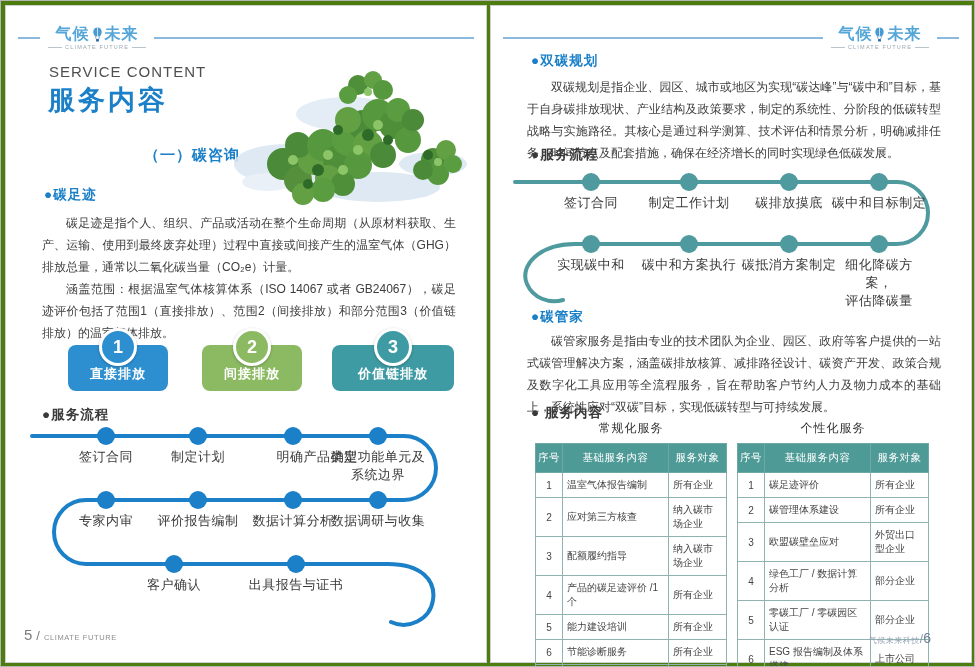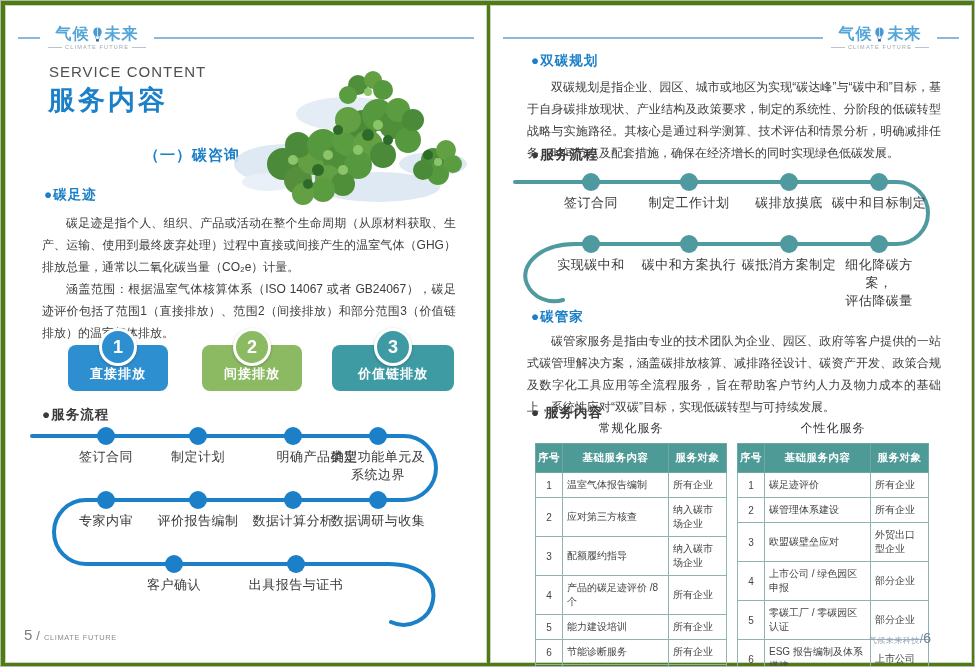--- a/index.html
+++ b/index.html
@@ -34,21 +34,21 @@
   .sc-blue{background:#2e8fd0;}  .sc-green{background:#8cba62;}  .sc-teal{background:#3e9ba4;}
 
   
   .flow-label{position:absolute;transform:translateX(-50%);font-size:13px;color:#3a3a3a;white-space:nowrap;text-align:center;letter-spacing:.5px;}
   .flow-label.two-line{white-space:pre-line;}
 
   
   .table-wrap{position:absolute;width:192px;}
   .table-title{font-size:12px;color:#333;text-align:center;margin-bottom:6px;letter-spacing:1px;}
   table.svc{width:100%;border-collapse:collapse;table-layout:fixed;}
-  table.svc th{background:#4e9a96;color:#fff;font-size:10.5px;font-weight:bold;padding:7px 2px;border:1px solid #6ea8a4;text-align:center;letter-spacing:.5px;}
+  table.svc th{background:#4e9a96;color:#fff;font-size:10.5px;font-weight:normal;padding:7px 2px;border:1px solid #6ea8a4;text-align:center;letter-spacing:.5px;}
   table.svc td{font-size:10px;color:#444;padding:5px 4px;border:1px solid #8fb3b0;height:12px;}
   table.svc td:first-child{text-align:center;}
   col.c1{width:27px;} col.c3{width:58px;}
 
   
   .footer-l{position:absolute;left:18px;top:620px;display:flex;align-items:baseline;gap:4px;color:#7d7d7d;}
   .footer-l .num{font-size:15px;}
   .footer-l .slash{font-size:13px;}
   .footer-l .lbl{font-size:7.5px;letter-spacing:.6px;color:#8d8d8d;}
   .footer-r{position:absolute;right:40px;top:624px;display:flex;align-items:baseline;justify-content:flex-end;}
@@ -285,21 +285,21 @@
               <td>应对第三方核查</td>
               <td>纳入碳市场企业</td>
             </tr>
             <tr>
               <td>3</td>
               <td>配额履约指导</td>
               <td>纳入碳市场企业</td>
             </tr>
             <tr>
               <td>4</td>
-              <td>产品的碳足迹评价 /8 个</td>
+              <td>产品的碳足迹评价 /1 个</td>
               <td>所有企业</td>
             </tr>
             <tr>
               <td>5</td>
               <td>能力建设培训</td>
               <td>所有企业</td>
             </tr>
             <tr>
               <td>6</td>
               <td>节能诊断服务</td>
@@ -340,21 +340,21 @@
               <td>碳管理体系建设</td>
               <td>所有企业</td>
             </tr>
             <tr>
               <td>3</td>
               <td>欧盟碳壁垒应对</td>
               <td>外贸出口型企业</td>
             </tr>
             <tr>
               <td>4</td>
-              <td>上市公司 / 绿色园区申报</td>
+              <td>绿色工厂 / 数据计算分析</td>
               <td>部分企业</td>
             </tr>
             <tr>
               <td>5</td>
               <td>零碳工厂 / 零碳园区认证</td>
               <td>部分企业</td>
             </tr>
             <tr>
               <td>6</td>
               <td>ESG 报告编制及体系搭建</td>

